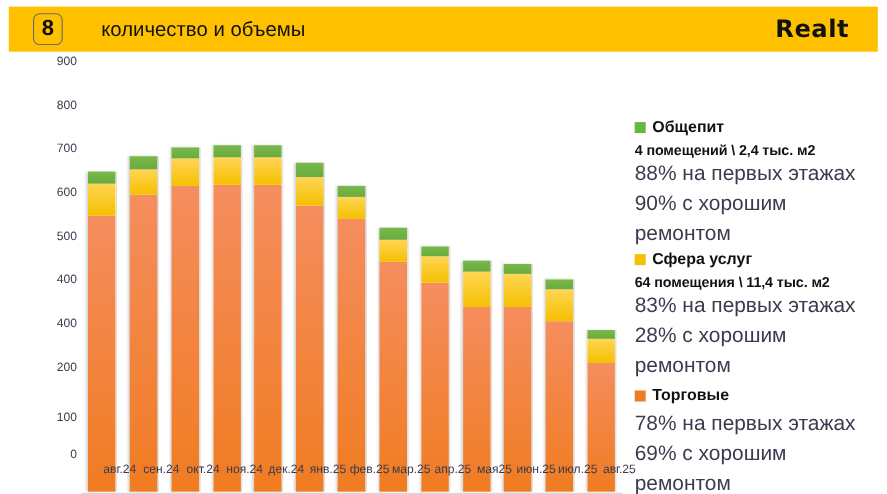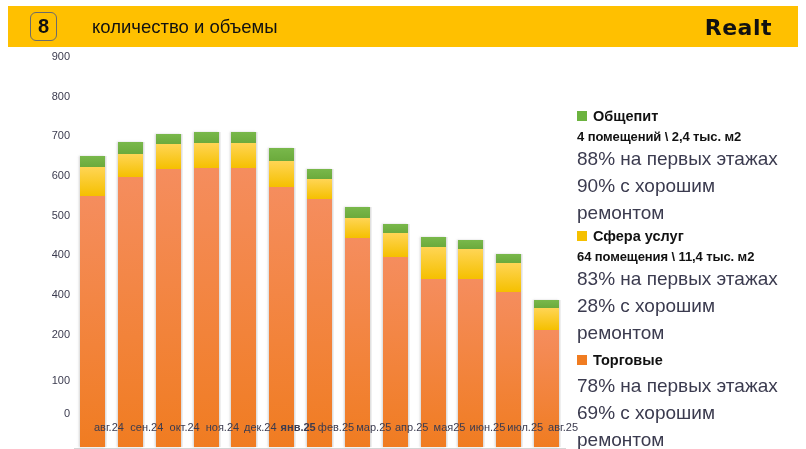--- a/index.html
+++ b/index.html
@@ -243,21 +243,21 @@
           <div class="seg seg-food" style="height: 8.33px; bottom: 138.833px;"></div>
         </div>
       </div>
     </div>
   <div class="xlabels">
       <div class="xlabel" style="left: -4.07692px;">авг.24</div>
       <div class="xlabel" style="left: 33.7692px;">сен.24</div>
       <div class="xlabel" style="left: 71.6154px;">окт.24</div>
       <div class="xlabel" style="left: 109.462px;">ноя.24</div>
       <div class="xlabel" style="left: 147.308px;">дек.24</div>
-      <div class="xlabel" style="left: 185.154px; font-weight: bold;">янв.25</div>
+      <div class="xlabel" style="left: 185.154px;">янв.25</div>
       <div class="xlabel" style="left: 223px;">фев.25</div>
       <div class="xlabel" style="left: 260.846px;">мар.25</div>
       <div class="xlabel" style="left: 298.692px;">апр.25</div>
       <div class="xlabel" style="left: 336.538px;">мая25</div>
       <div class="xlabel" style="left: 374.385px;">июн.25</div>
       <div class="xlabel" style="left: 412.231px; text-align: center;">июл.25</div>
       <div class="xlabel" style="left: 450.077px;">авг.25</div>
     </div>
 </div>
 

